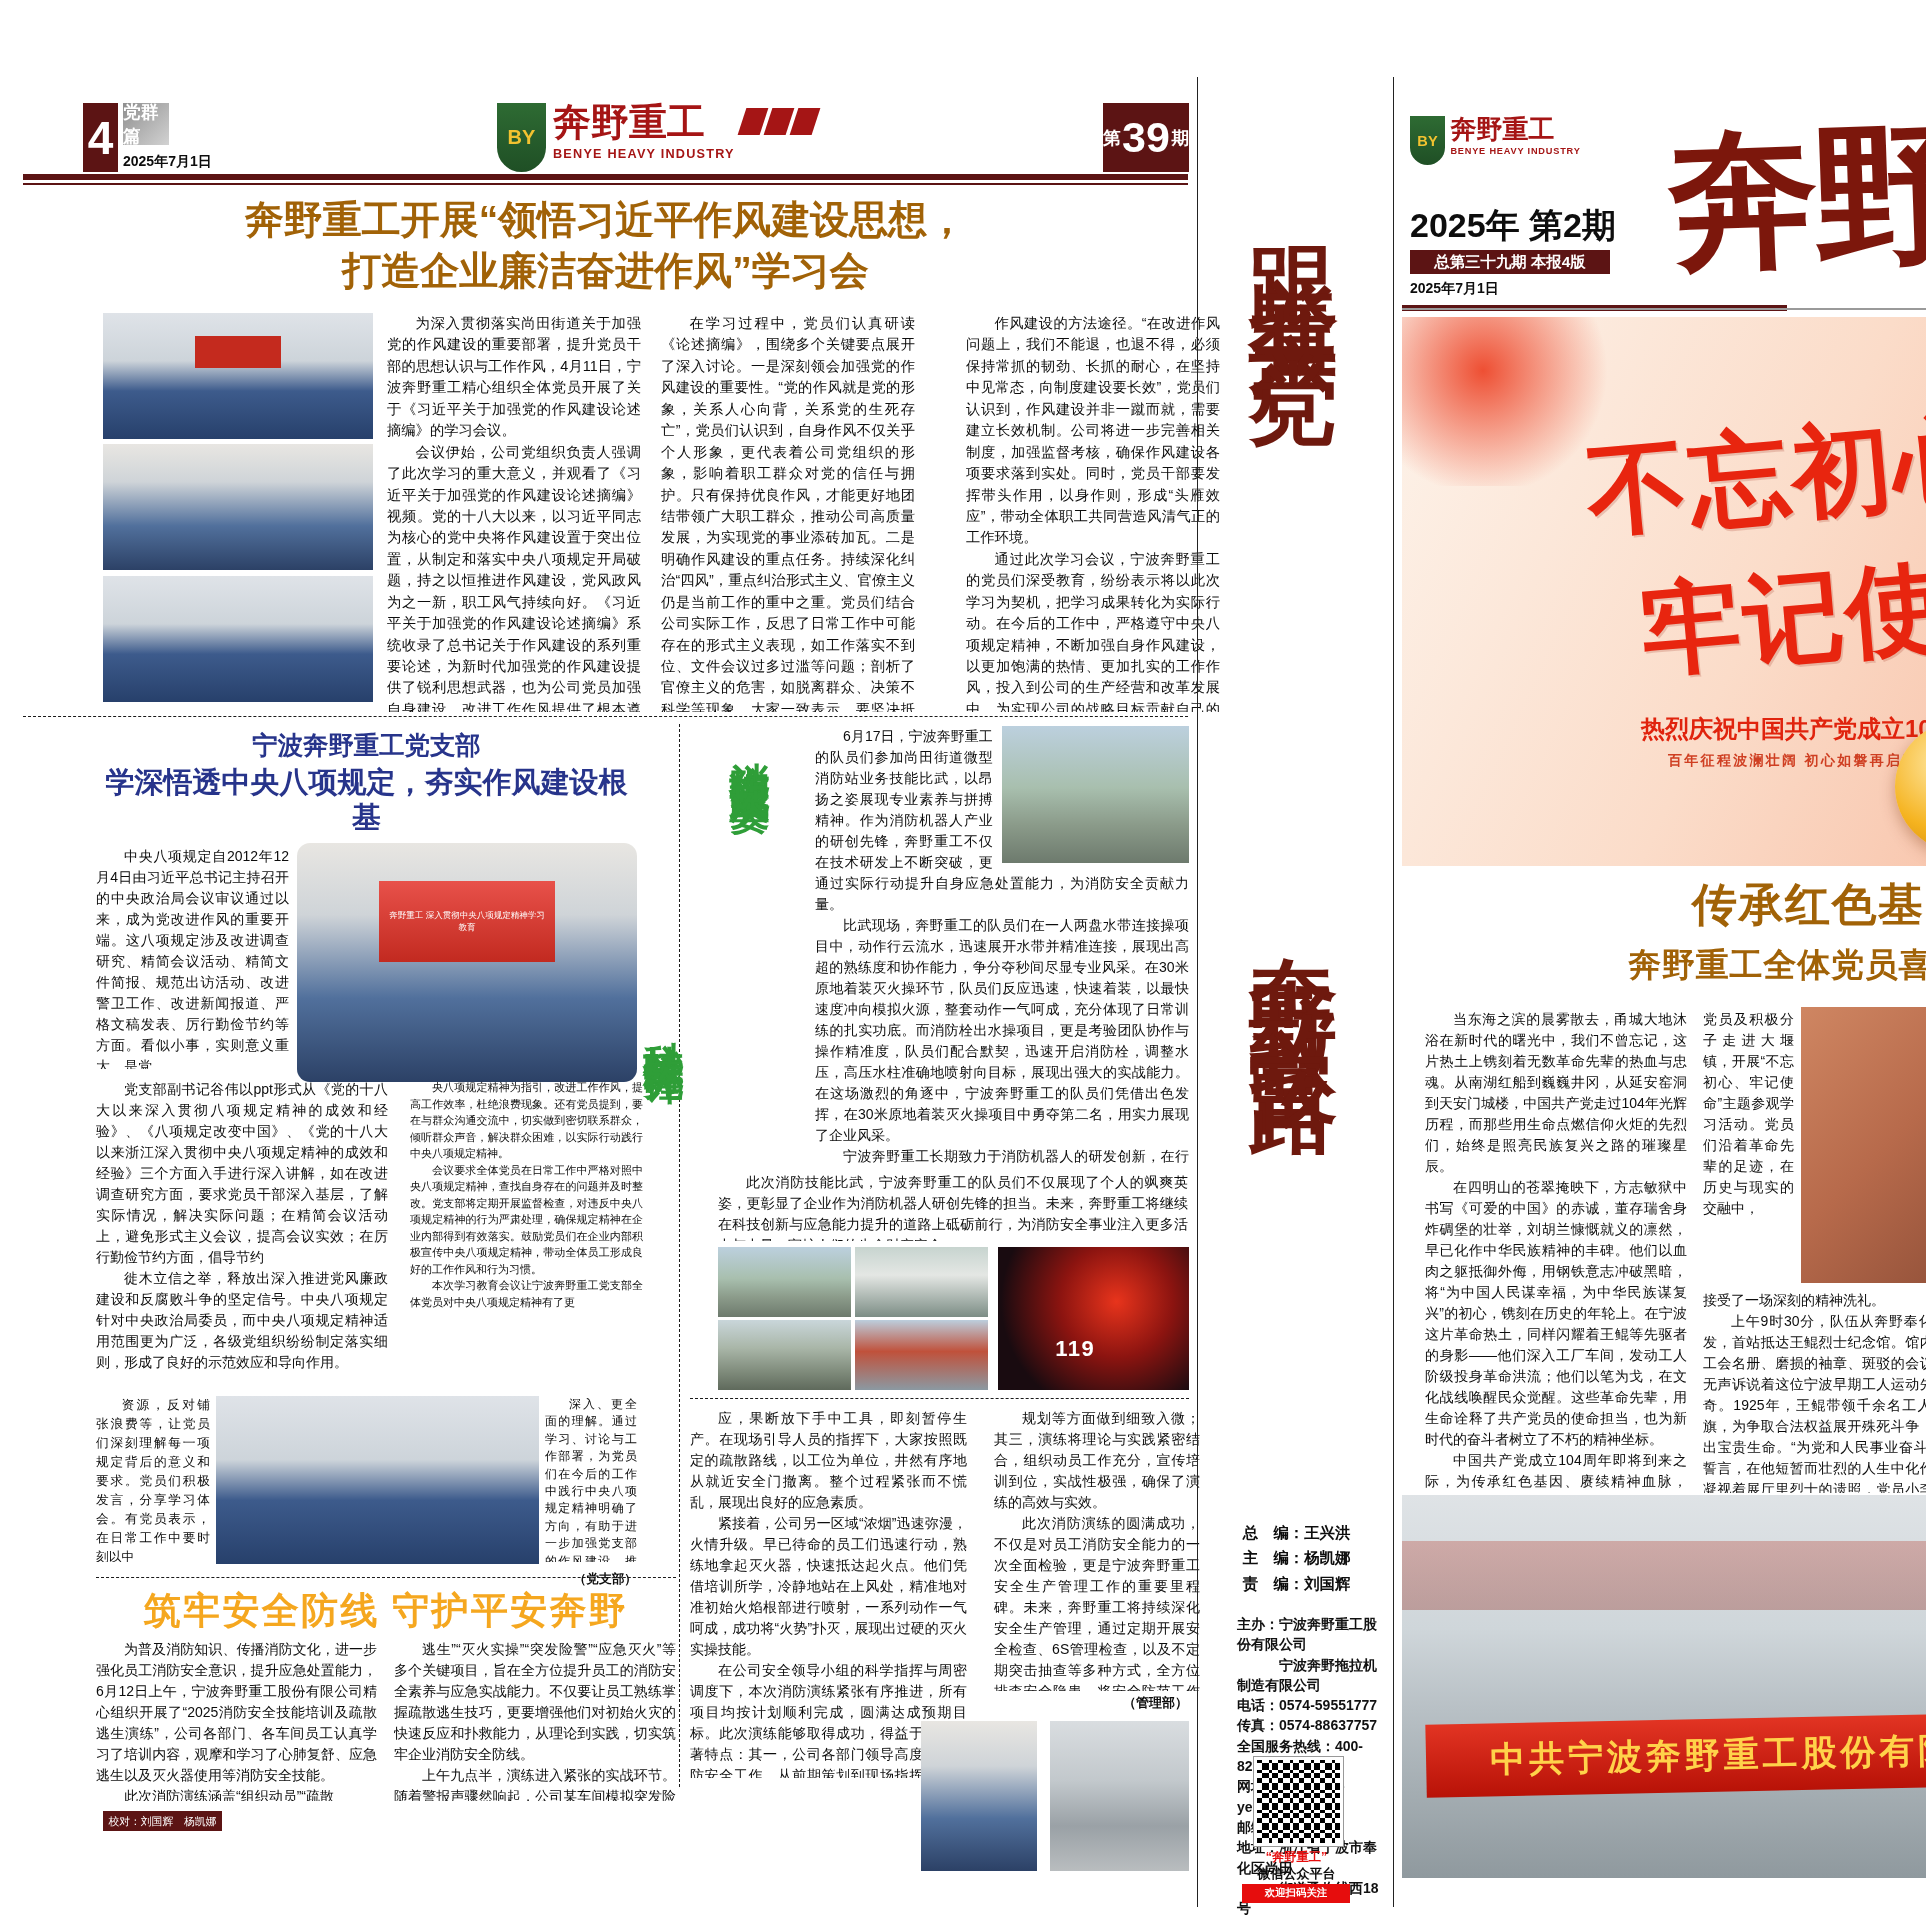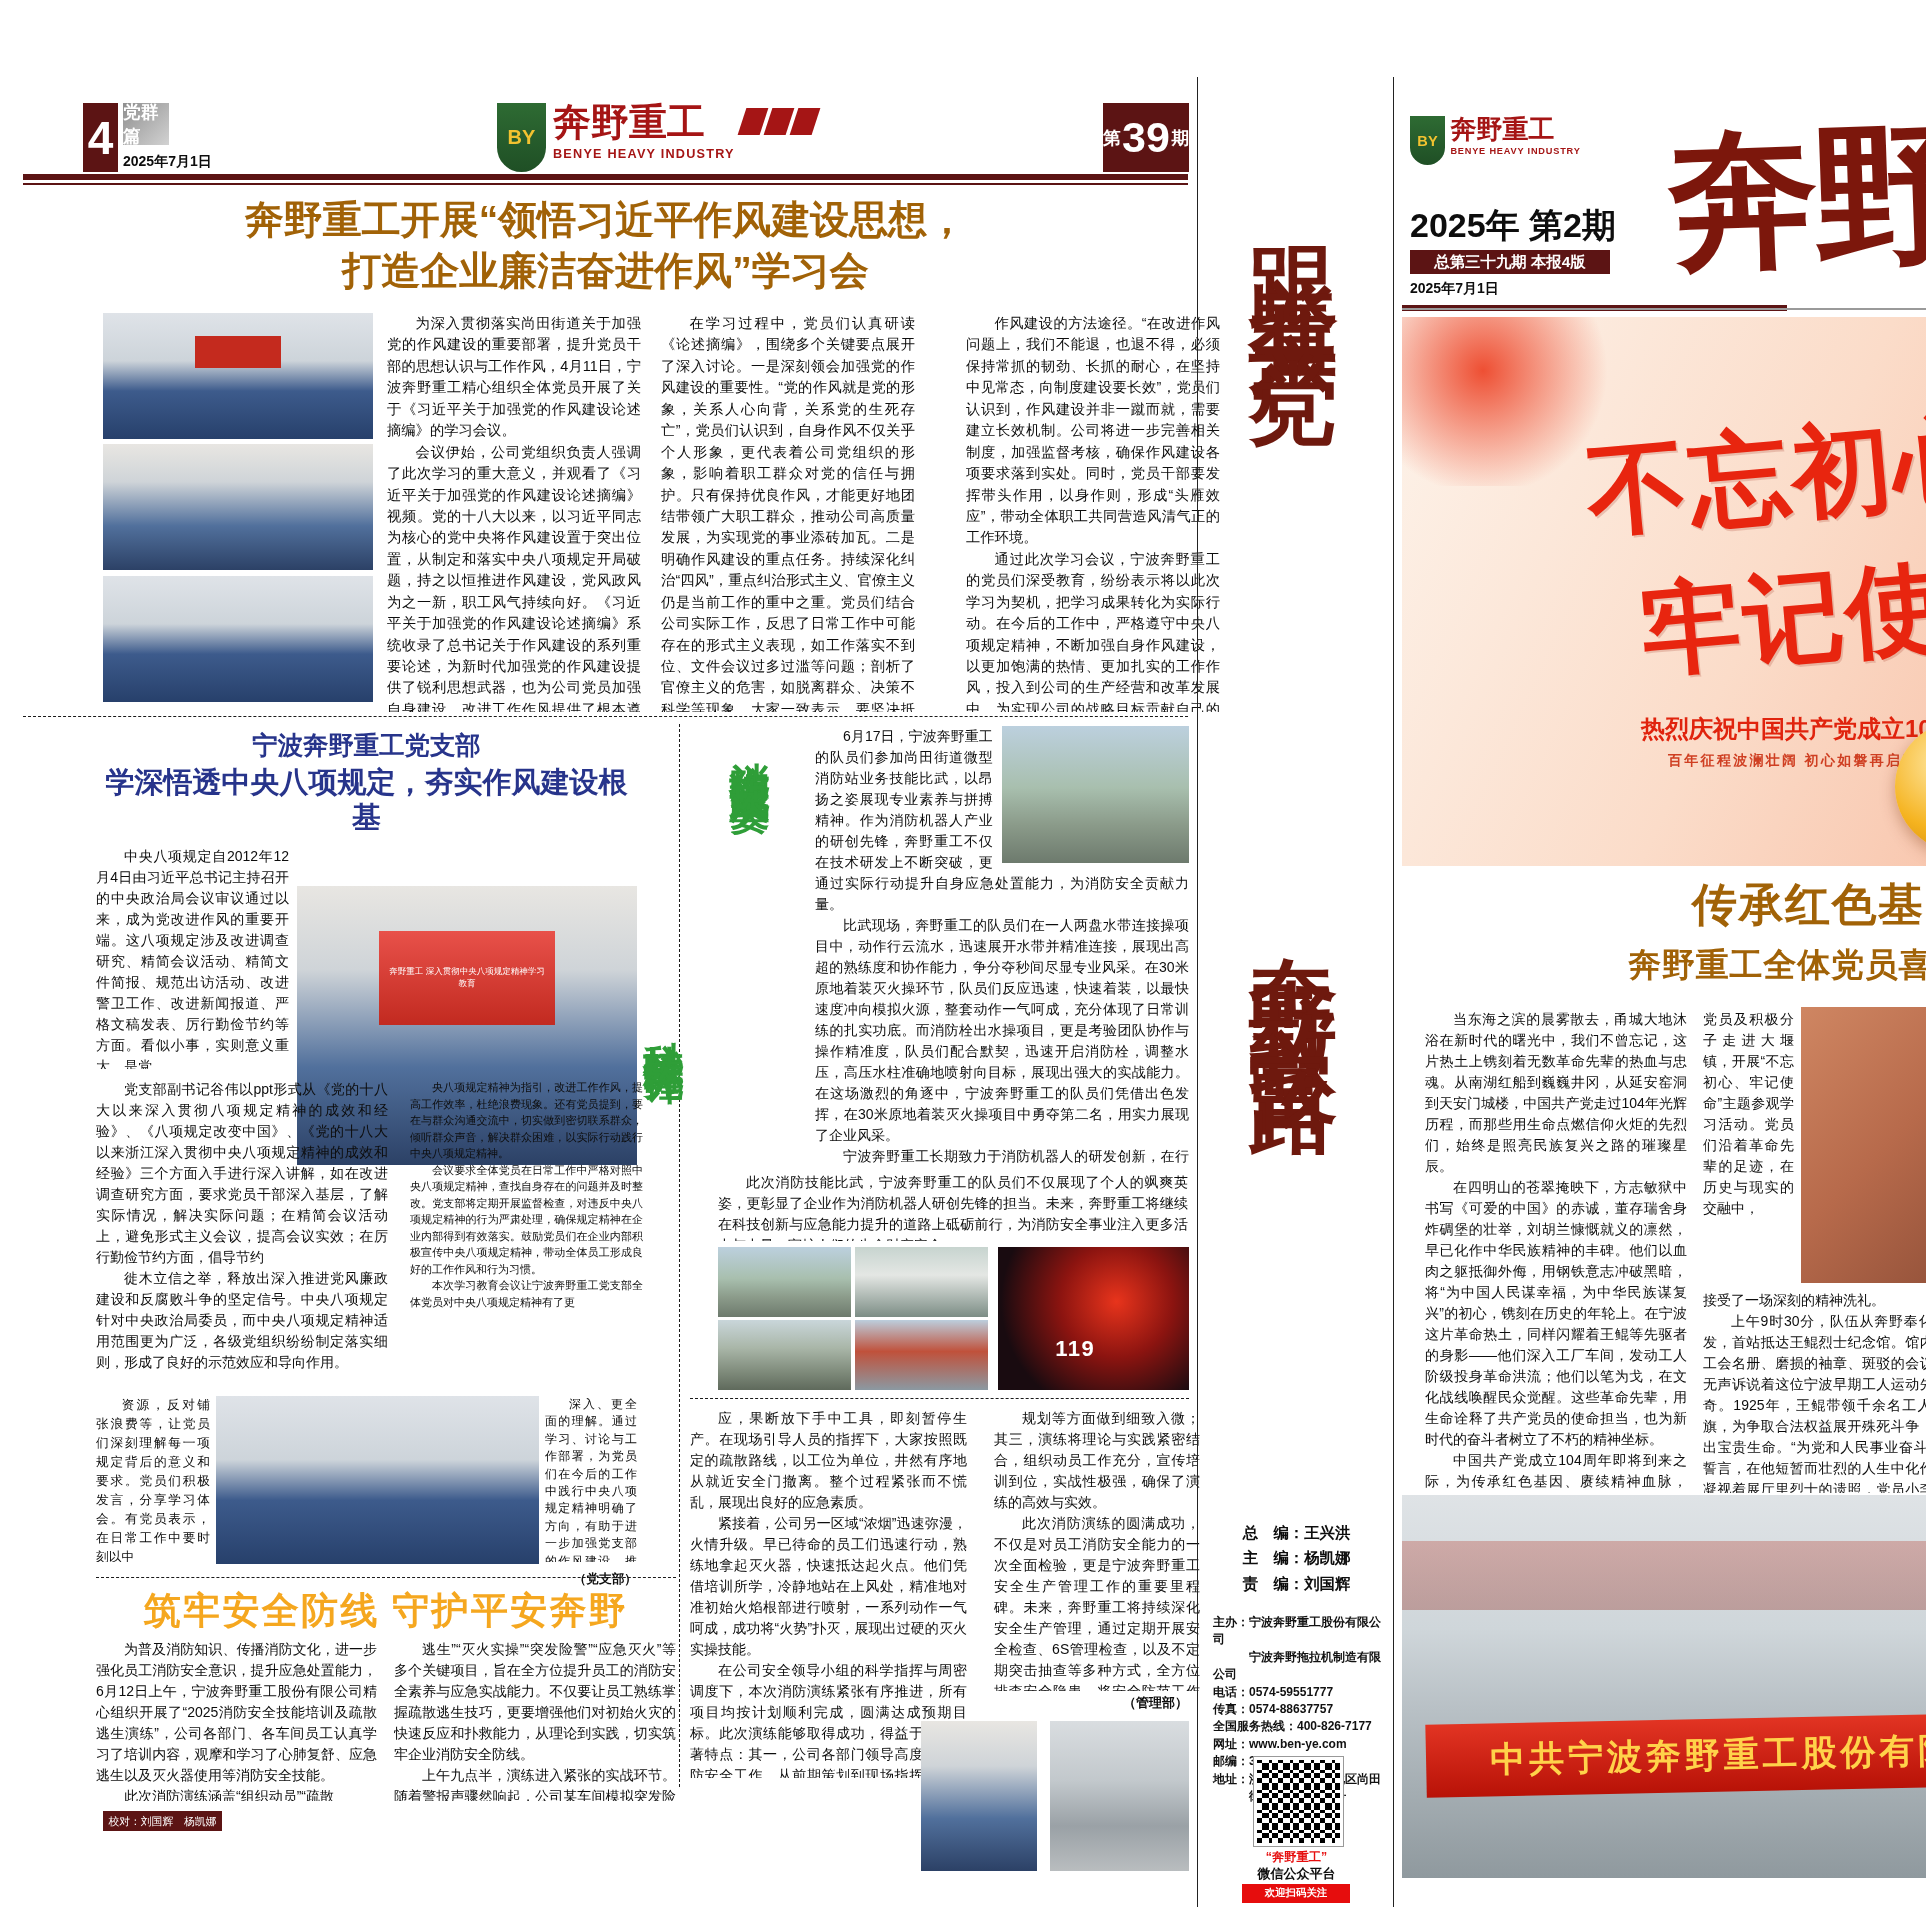--- a/index.html
+++ b/index.html
@@ -22,21 +22,21 @@
   .orange-head{color:#f5a71f;font-weight:900;}
   .ph{background:linear-gradient(180deg,#dfe3e8 0%,#cdd4da 38%,#3d5b8c 62%,#27406b 100%);}
   .ph2{background:linear-gradient(180deg,#e8e6e2 0%,#cfd4d8 30%,#51709c 65%,#2c4166 100%);}
   .ph-out{background:linear-gradient(180deg,#bcd0de 0%,#a8bfae 45%,#8b9b8a 72%,#6d7a6d 100%);}
   .ph-out2{background:linear-gradient(180deg,#c9d6da 0%,#a9b6a8 40%,#7e8a7a 75%,#5f6a5c 100%);}
   .ph-mem{background:linear-gradient(135deg,#cf8662 0%,#b76a4b 50%,#8f4f38 100%);}
   .ph-robot{background:radial-gradient(circle at 62% 38%,#e8341c 0%,#8c1410 38%,#190b10 78%);}
   .collage{display:grid;grid-template-columns:1fr 1fr;grid-template-rows:1fr 1fr;gap:3.1px;}
   .spine-vert{writing-mode:vertical-rl;font-family:"DejaVu Serif","Liberation Serif",serif;
               font-weight:900;color:#6e190e;font-size:89px;line-height:1.0;letter-spacing:28px;}
-  .info-line{font-size:12px;line-height:1.45;font-weight:bold;color:#111;}
+  .info-line{font-size:14px;line-height:1.45;font-weight:bold;color:#111;margin-left:24px;}
   .qr{background:
       repeating-linear-gradient(0deg,#000 0 5.4px,#fff 5.4px 10px,#000 10px 13px,#fff 13px 20px),
       repeating-linear-gradient(90deg,#000 0 4.6px,#fff 4.6px 11.6px,#000 11.6px 15.4px,#fff 15.4px 21px);
       background-blend-mode:difference;border:3.9px solid #fff;outline:1.2px solid #999;}
   .proofbox{background:#5c1414;color:#fff;font-size:10.8px;line-height:1;display:flex;align-items:center;padding:0 5.4px;}
 </style>
 </head>
 <body>
 
 <div id="canvas">
@@ -95,21 +95,21 @@
 
   <div class="abs dashedH" style="left:23px;top:716px;width:1165px;height:0;"></div>
   <div class="abs dashedV" style="left:679px;top:724px;width:0;height:1063px;"></div>
 
   <div class="abs blue-head" style="left:96px;top:730px;width:541px;font-size:25.4px;line-height:1.2;">宁波奔野重工党支部</div>
   <div class="abs blue-head" style="left:96px;top:765px;width:541px;font-size:29px;line-height:1.2;">学深悟透中央八项规定，夯实作风建设根基</div>
 
   <div class="abs clip jt body36" style="left:96px;top:846px;width:193px;height:223px;">
     <p>中央八项规定自2012年12月4日由习近平总书记主持召开的中央政治局会议审议通过以来，成为党改进作风的重要开端。这八项规定涉及改进调查研究、精简会议活动、精简文件简报、规范出访活动、改进警卫工作、改进新闻报道、严格文稿发表、厉行勤俭节约等方面。看似小事，实则意义重大，是党</p>
   </div>
-  <div class="abs ph2" style="left:297px;top:886px;width:340px;height:279px;">
+  <div class="abs ph2" style="left:297px;top:843px;width:340px;height:239px;border-radius:13px;">
     <div style="position:absolute;left:24%;top:16%;width:52%;height:34%;background:linear-gradient(180deg,#e8514a,#c22a20);display:flex;align-items:center;justify-content:center;">
       <span style="color:#fff;font-size:8.5px;width:90%;text-align:center;">奔野重工 深入贯彻中央八项规定精神学习教育</span>
     </div>
   </div>
 
   <div class="abs clip jt body36" style="left:96px;top:1079px;width:292px;height:312px;">
     <p>党支部副书记谷伟以ppt形式从《党的十八大以来深入贯彻八项规定精神的成效和经验》、《八项规定改变中国》、《党的十八大以来浙江深入贯彻中央八项规定精神的成效和经验》三个方面入手进行深入讲解，如在改进调查研究方面，要求党员干部深入基层，了解实际情况，解决实际问题；在精简会议活动上，避免形式主义会议，提高会议实效；在厉行勤俭节约方面，倡导节约</p>
     <p>徙木立信之举，释放出深入推进党风廉政建设和反腐败斗争的坚定信号。中央八项规定针对中央政治局委员，而中央八项规定精神适用范围更为广泛，各级党组织纷纷制定落实细则，形成了良好的示范效应和导向作用。</p>
   </div>
   <div class="abs clip jt" style="left:410px;top:1079px;width:233px;height:312px;font-size:11px;line-height:1.5;">

